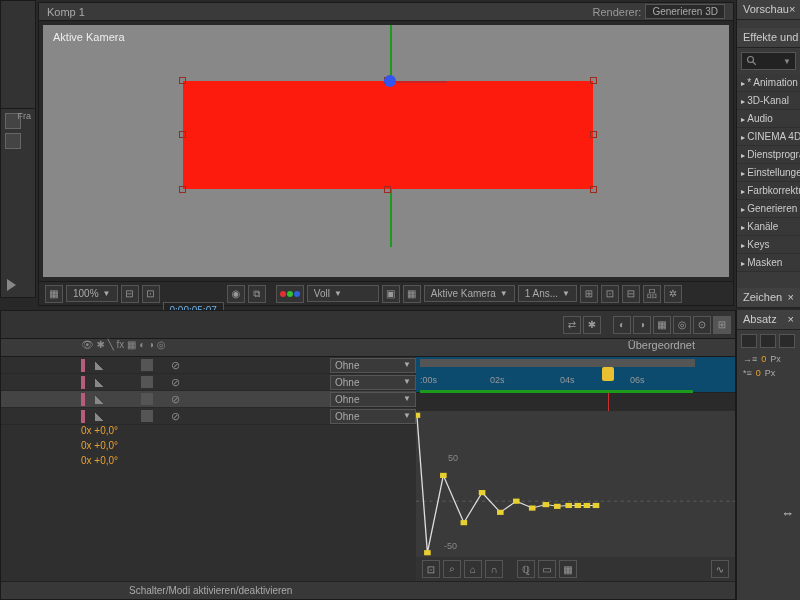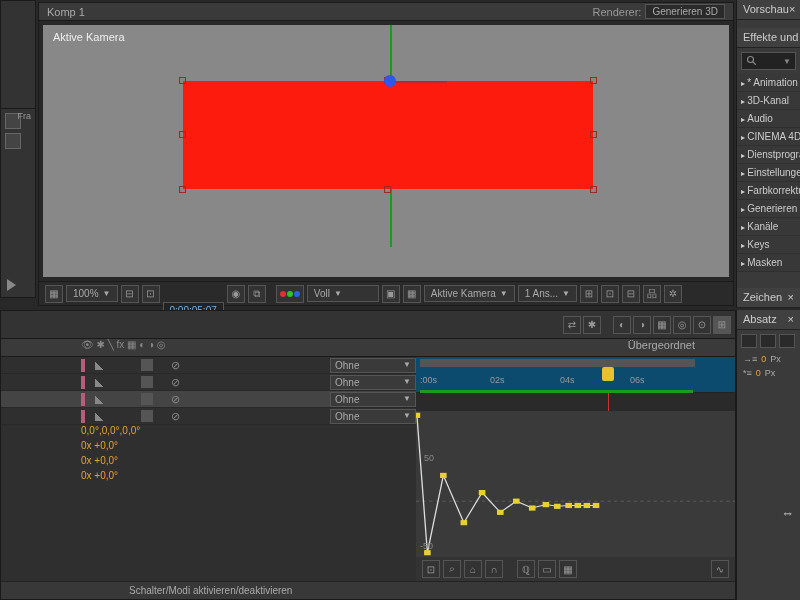--- a/index.html
+++ b/index.html
@@ -64,21 +64,21 @@
   
   .time-ruler { height: 36px; background: #0c4a6e; position: relative; border-bottom: 1px solid #222; }
   .ruler-tick { position: absolute; top: 18px; font-size: 9px; color: #999; }
   .work-area { position: absolute; top: 2px; left: 4px; right: 40px; height: 8px; background: #555; }
   .cti { position: absolute; top: 10px; width: 12px; height: 14px; background: #e8c030; border-radius: 2px; }
   .cti-line { position: absolute; top: 0; bottom: 0; width: 1px; background: #cc3030; }
   .green-bar { position: absolute; top: 33px; left: 4px; right: 42px; height: 3px; background: #1c9a1c; }
   
   .graph-area { position: absolute; top: 54px; left: 0; right: 0; bottom: 24px; background: #3a3a3a; }
   .graph-svg { width: 100%; height: 100%; }
-  .graph-label { position: absolute; font-size: 9px; color: #888; }
+  .graph-label { position: absolute; font-size: 9px; color: #888; margin-left: 24px; }
   .graph-footer { position: absolute; bottom: 0; left: 0; right: 0; height: 24px; background: #333; display: flex; align-items: center; gap: 3px; padding: 0 6px; }
   
   .tl-footer { height: 18px; background: #383838; display: flex; align-items: center; padding: 0 8px; font-size: 10px; color: #aaa; border-top: 1px solid #222; }
   
   .right-bottom { width: 64px; background: #3a3a3a; border-left: 1px solid #1a1a1a; }
   .align-row { display: flex; gap: 3px; padding: 4px; }
   .align-btn { width: 16px; height: 14px; background: #2a2a2a; border: 1px solid #555; }
   .px-row { padding: 2px 6px; font-size: 9px; color: #aaa; display: flex; align-items: center; gap: 4px; }
   .px-val { color: #e8a030; }
   
@@ -253,21 +253,20 @@
         <div class="layer-row">
             <span class="color-strip"></span>
             <span class="pencil"></span>
             <span class="cube-icon"></span>
             <span class="none-icon">⊘</span>
             <span class="parent-dd">
               <span>Ohne</span>
               <span class="dd-arrow">▼</span>
             </span>
           </div>
-        <div class="prop-row">0,0°,0,0°,0,0°</div>
         <div class="prop-row">0x +0,0°</div>
         <div class="prop-row">0x +0,0°</div>
         <div class="prop-row">0x +0,0°</div>
       </div>
       <div class="tl-right">
         <div class="time-ruler">
           <div class="work-area"></div>
           <span class="ruler-tick" style="left:4px">:00s</span>
           <span class="ruler-tick" style="left:74px">02s</span>
           <span class="ruler-tick" style="left:144px">04s</span>

